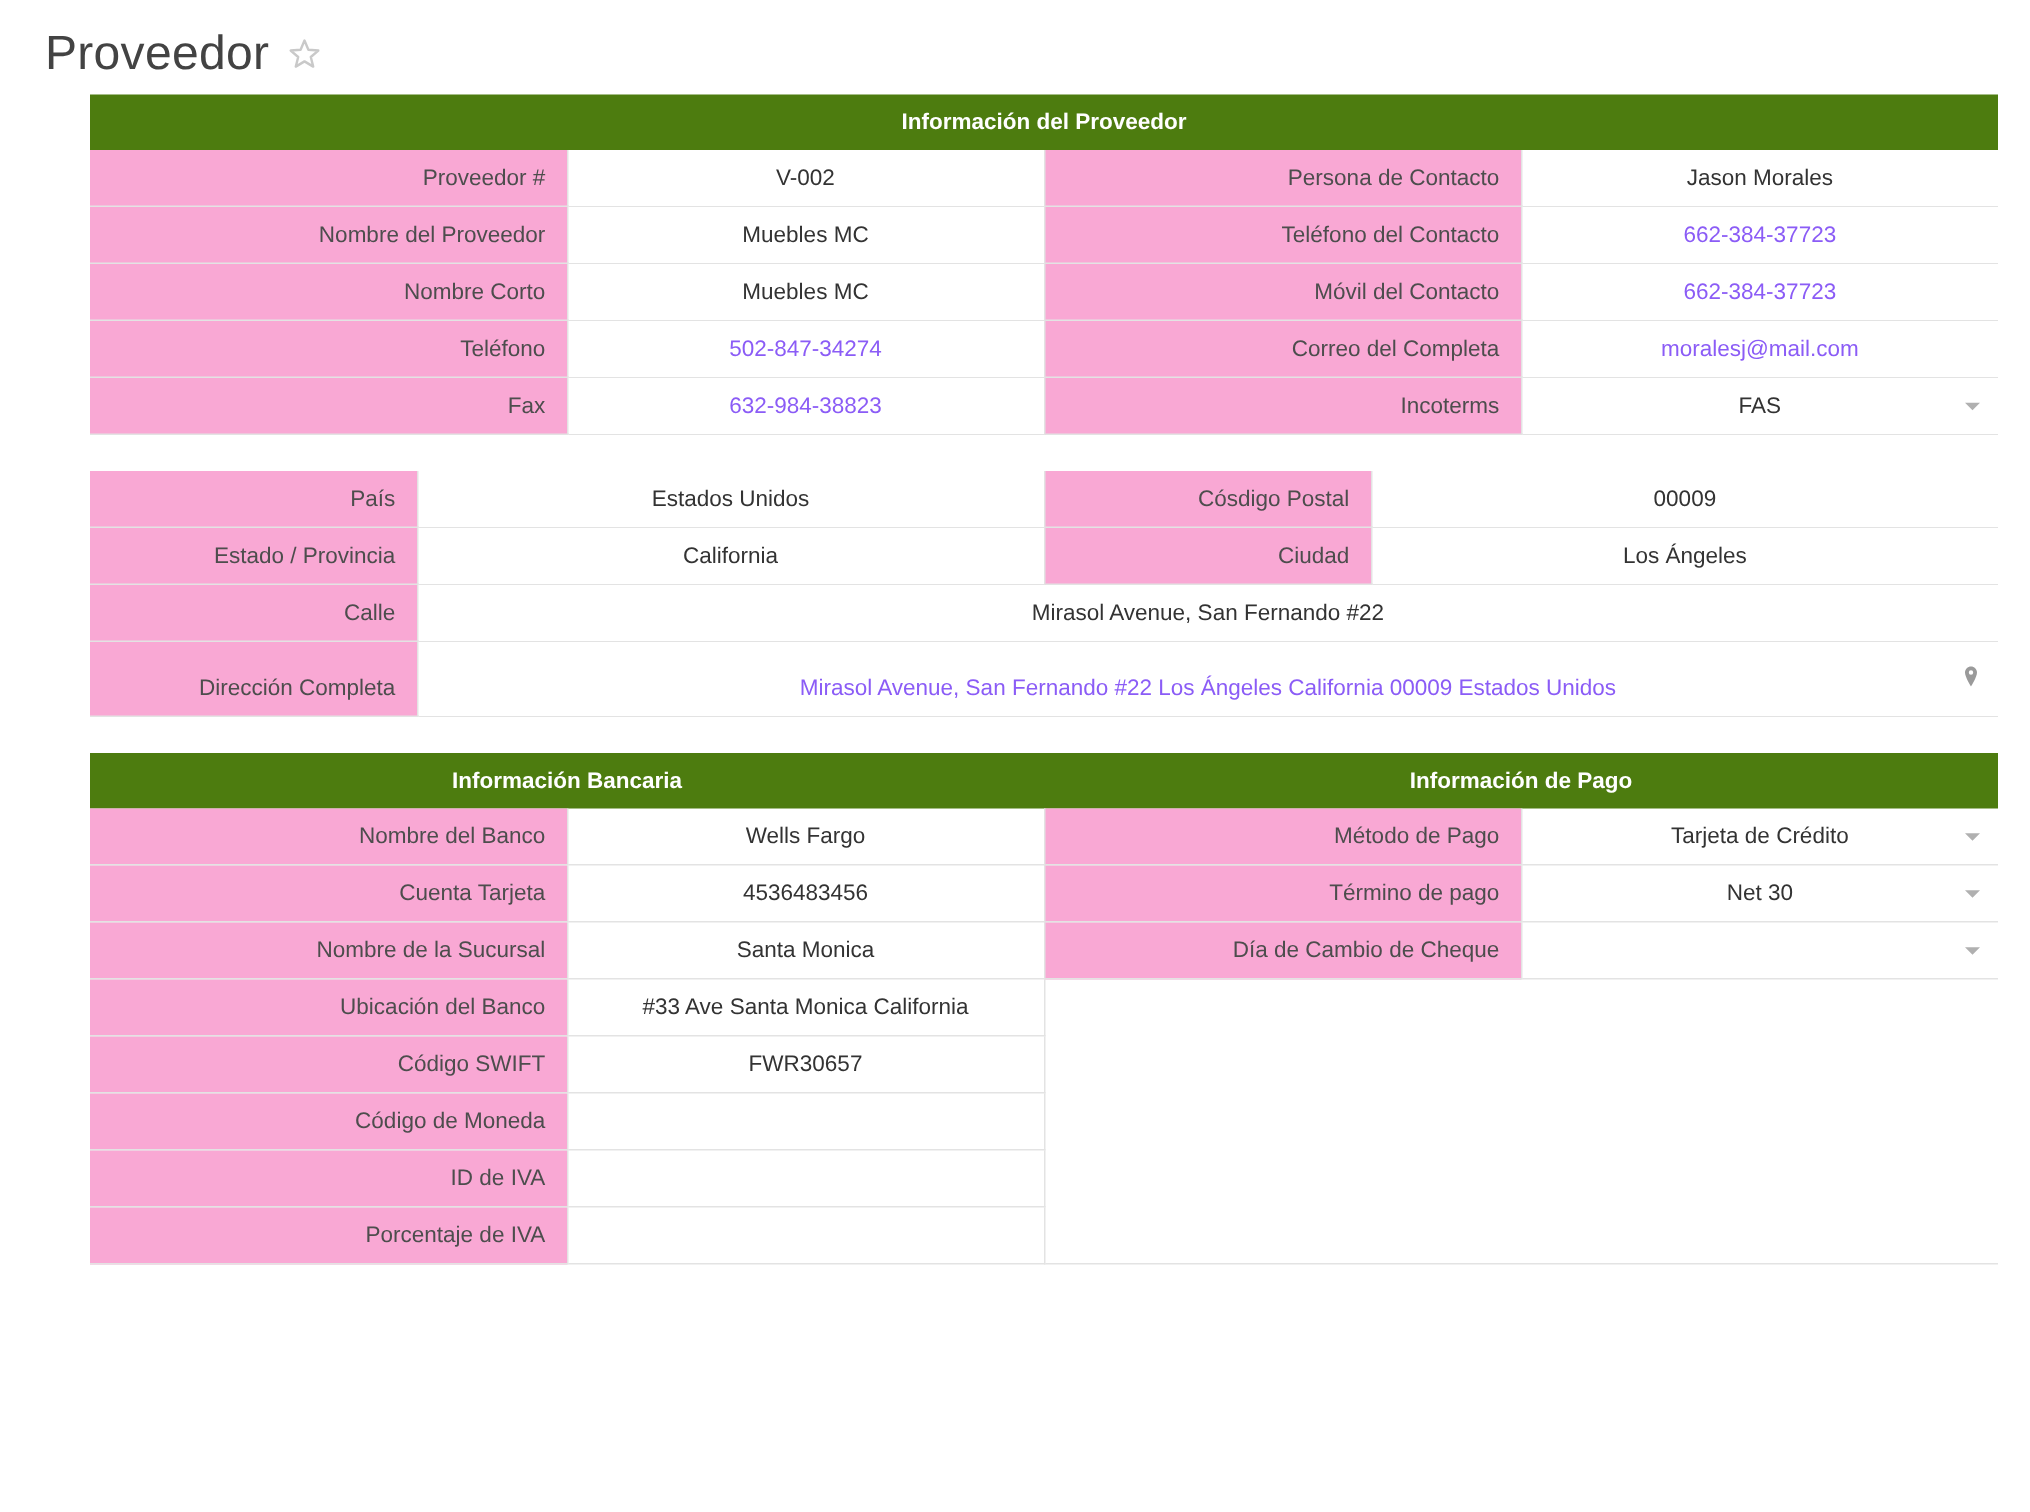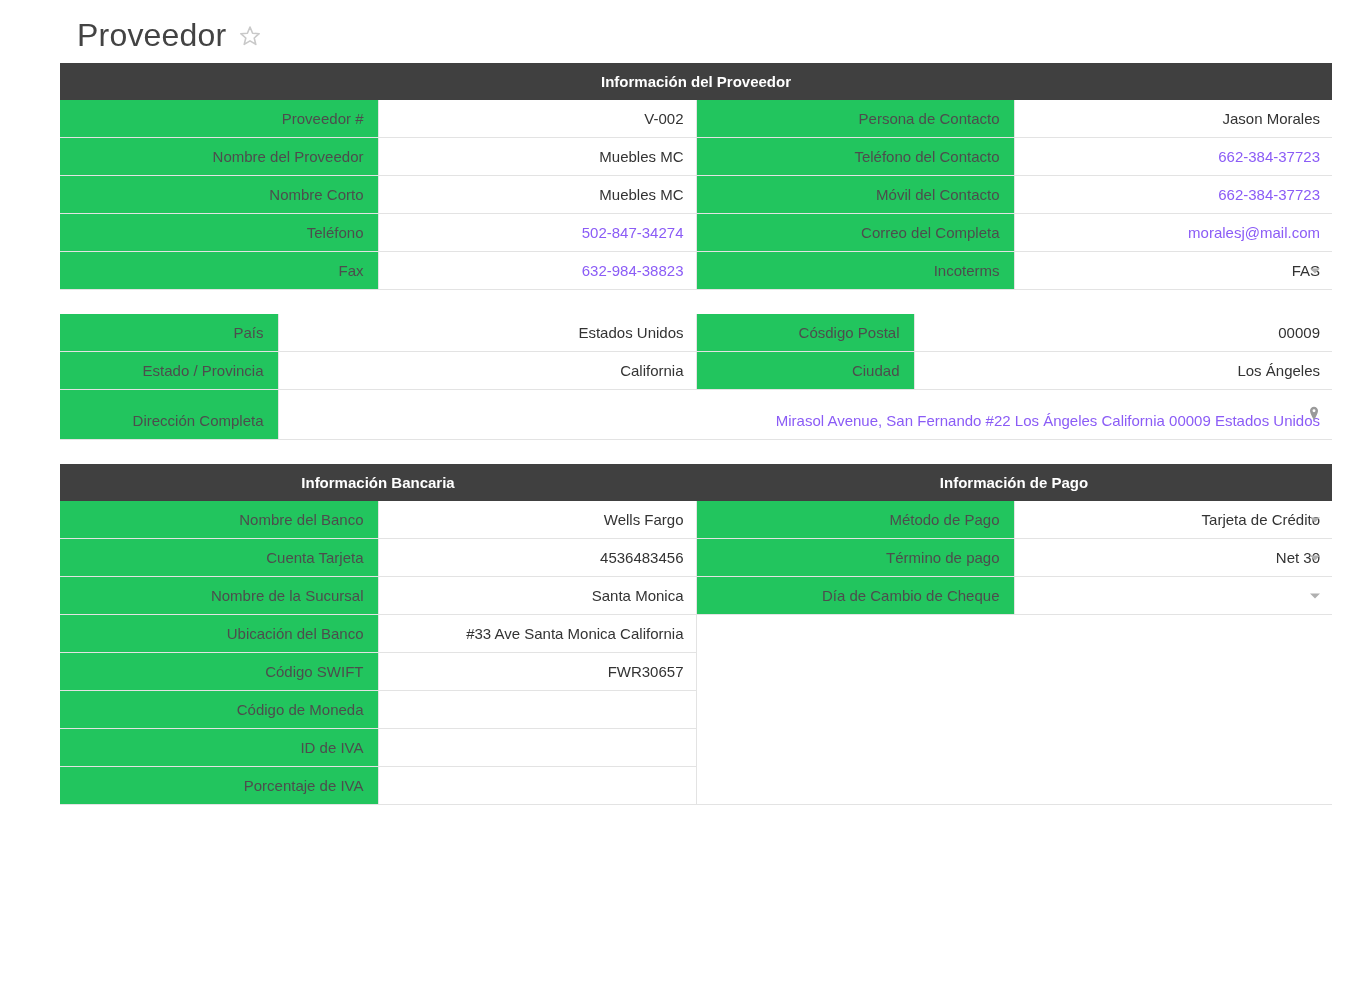--- a/index.html
+++ b/index.html
@@ -22,21 +22,20 @@
     align-items: center;
     gap: 12px;
     padding: 18px 0 10px 30px;
   }
   .page-title {
     font-size: 32px;
     font-weight: normal;
     color: #434343;
     letter-spacing: 0.2px;
     line-height: 1.1;
-    margin-left: 47px;
   }
   .star-icon {
     width: 24px;
     height: 24px;
     display: inline-block;
     color: #c9c9c9;
     cursor: pointer;
   }
 
   
@@ -45,45 +44,45 @@
   }
   .block + .block { margin-top: 24px; }
 
   table.grid {
     width: 1272px;
     border-collapse: collapse;
     table-layout: fixed;
   }
 
   .sec-head td {
-    background: #404040;
+    background: #4d7c0f;
     color: #ffffff;
     font-weight: bold;
     font-size: 15px;
     text-align: center;
     padding: 10px 8px;
     border: none;
   }
 
   td.lbl {
     width: 218px;
-    background: #22c55e;
+    background: #f9a8d4;
     color: #4d4d4d;
     text-align: right;
     padding: 10px 14px 10px 8px;
     font-size: 15px;
     border-bottom: 1px solid #e3e3e3;
     border-right: 1px solid #e3e3e3;
     vertical-align: middle;
   }
   td.val {
     width: 418px;
     background: #ffffff;
     color: #333333;
-    text-align: right;
+    text-align: center;
     padding: 10px 12px;
     font-size: 15px;
     border-bottom: 1px solid #e3e3e3;
     border-right: 1px solid #e3e3e3;
     vertical-align: middle;
     position: relative;
   }
   td.val.last { border-right: none; }
   tr:last-child td { border-bottom: 1px solid #e3e3e3; }
 
@@ -197,20 +196,24 @@
         <td class="val">Estados Unidos</td>
         <td class="lbl">Cósdigo Postal</td>
         <td class="val last">00009</td>
       </tr>
       <tr>
         <td class="lbl">Estado / Provincia</td>
         <td class="val">California</td>
         <td class="lbl">Ciudad</td>
         <td class="val last">Los Ángeles</td>
       </tr>
+      <tr>
+        <td class="lbl">Calle</td>
+        <td class="val last" colspan="3">Mirasol Avenue, San Fernando #22</td>
+      </tr>
       <tr class="tall">
         <td class="lbl">Dirección Completa</td>
         <td class="val last" colspan="3">
           <span class="link">Mirasol Avenue, San Fernando #22 Los Ángeles California 00009 Estados Unidos</span>
           <span class="pin-icon">
             <svg viewBox="0 0 24 24" width="16" height="16" fill="currentColor">
               <path d="M12 2c-3.3 0-6 2.7-6 6 0 4.5 6 14 6 14s6-9.5 6-14c0-3.3-2.7-6-6-6zm0 8.2a2.2 2.2 0 1 1 0-4.4 2.2 2.2 0 0 1 0 4.4z"></path>
             </svg>
           </span>
         </td>

